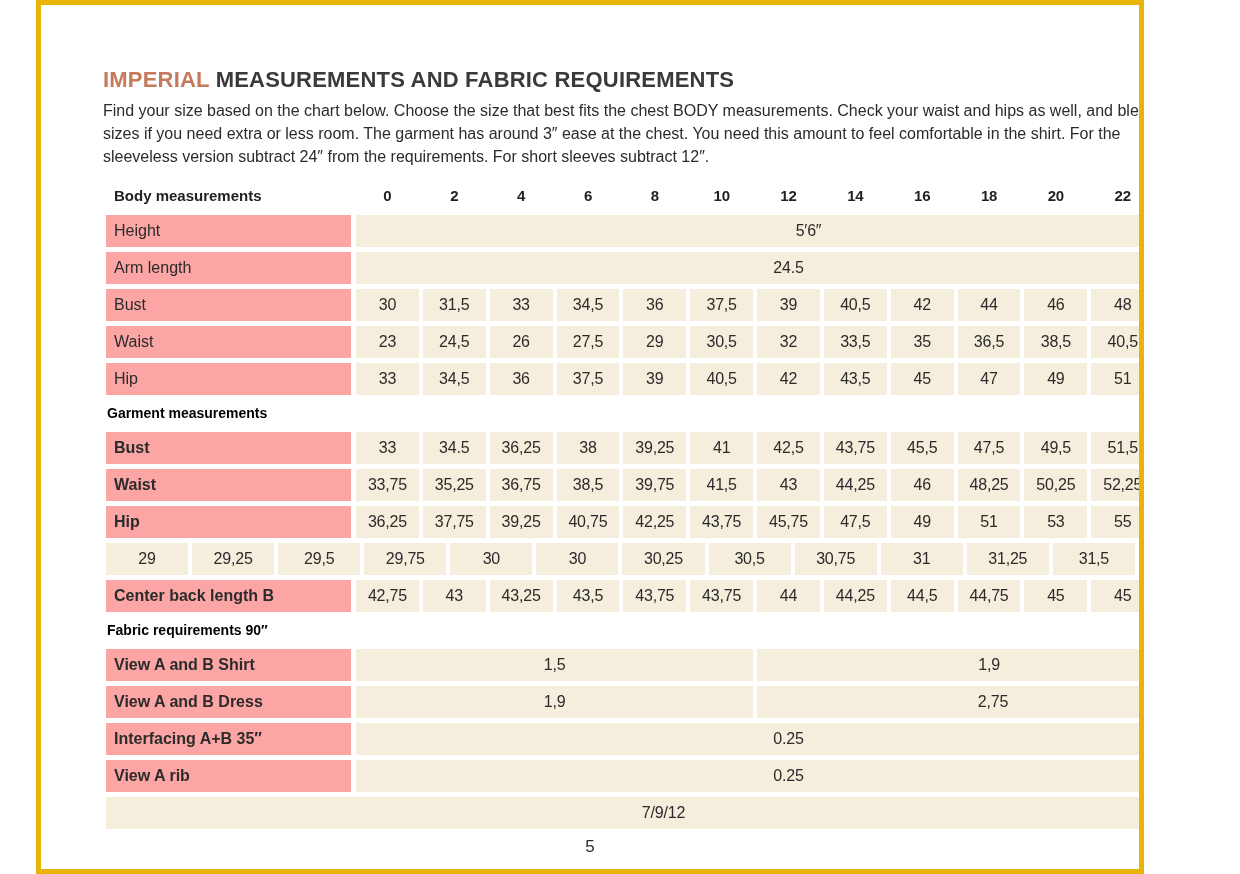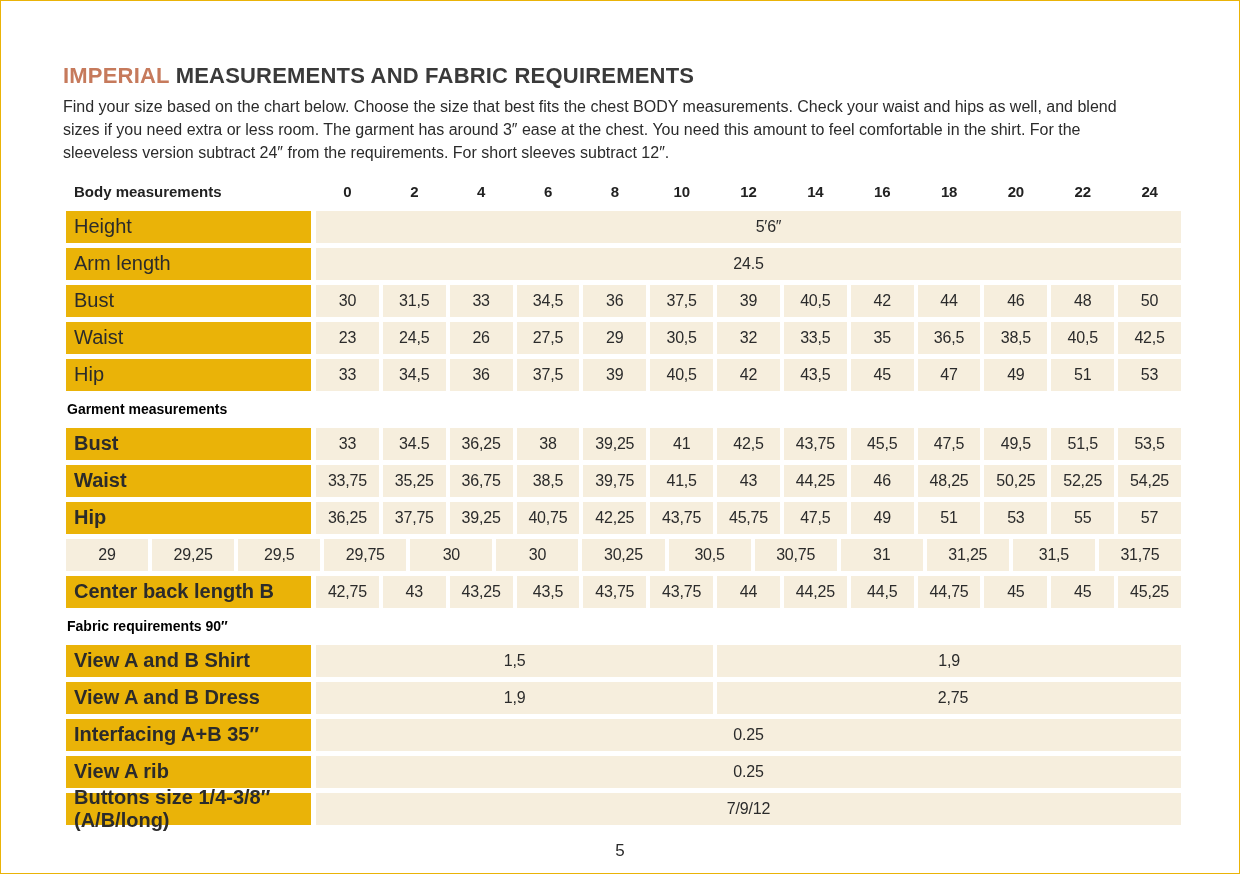--- a/index.html
+++ b/index.html
@@ -1,25 +1,26 @@
 <!DOCTYPE html>
 <html><head>
 <meta charset="utf-8">
 <style>
   * { margin: 0; padding: 0; box-sizing: border-box; }
   html, body { background: #ffffff; }
   body { font-family: "Liberation Sans", sans-serif; }
 
   .page {
     position: relative;
-    width: 1240px;
+    width: 1108px;
     height: 874px;
     background: #ffffff;
-    border: 1px solid #eab308;
+    border: 5px solid #eab308;
     overflow: hidden;
+    margin-left: 36px;
   }
 
   .content { padding: 62px 58px 0 62px; }
 
   .title {
     font-size: 22px;
     font-weight: 600;
     letter-spacing: 0.2px;
     color: #3a3a3a;
     margin-bottom: 7px;
@@ -41,23 +42,23 @@
   .t-row { height: 32px; margin-bottom: 5px; }
   .header-row { height: 28px; margin-bottom: 5px; align-items: center; }
 
   .label-cell {
     flex: 0 0 245px;
     width: 245px;
     margin-right: 5px;
     display: flex;
     align-items: center;
     padding-left: 8px;
-    font-size: 20px;
+    font-size: 16px;
     color: #2b2b2b;
-    background: #eab308;
+    background: #fca5a5;
   }
   .header-row .label-cell { background: transparent; font-weight: 700; font-size: 15px; color: #222; }
   .t-row.bold .label-cell { font-weight: 700; }
 
   .values-grid {
     flex: 1 1 auto;
     display: grid;
     grid-template-columns: repeat(13, 1fr);
     column-gap: 4px;
   }
@@ -310,21 +311,20 @@
               <div class="v-cell" style="grid-column: span 13;">0.25</div>
             </div>
           </div>
           <div class="t-row bold">
             <div class="label-cell">View A rib</div>
             <div class="values-grid">
               <div class="v-cell" style="grid-column: span 13;">0.25</div>
             </div>
           </div>
           <div class="t-row bold">
-            <div class="label-cell">Buttons size 1/4-3/8″ (A/B/long)</div>
             <div class="values-grid">
               <div class="v-cell" style="grid-column: span 13;">7/9/12</div>
             </div>
           </div>
         </div>
     </div>
 
   </div>
 
   <div class="page-number">5</div>

